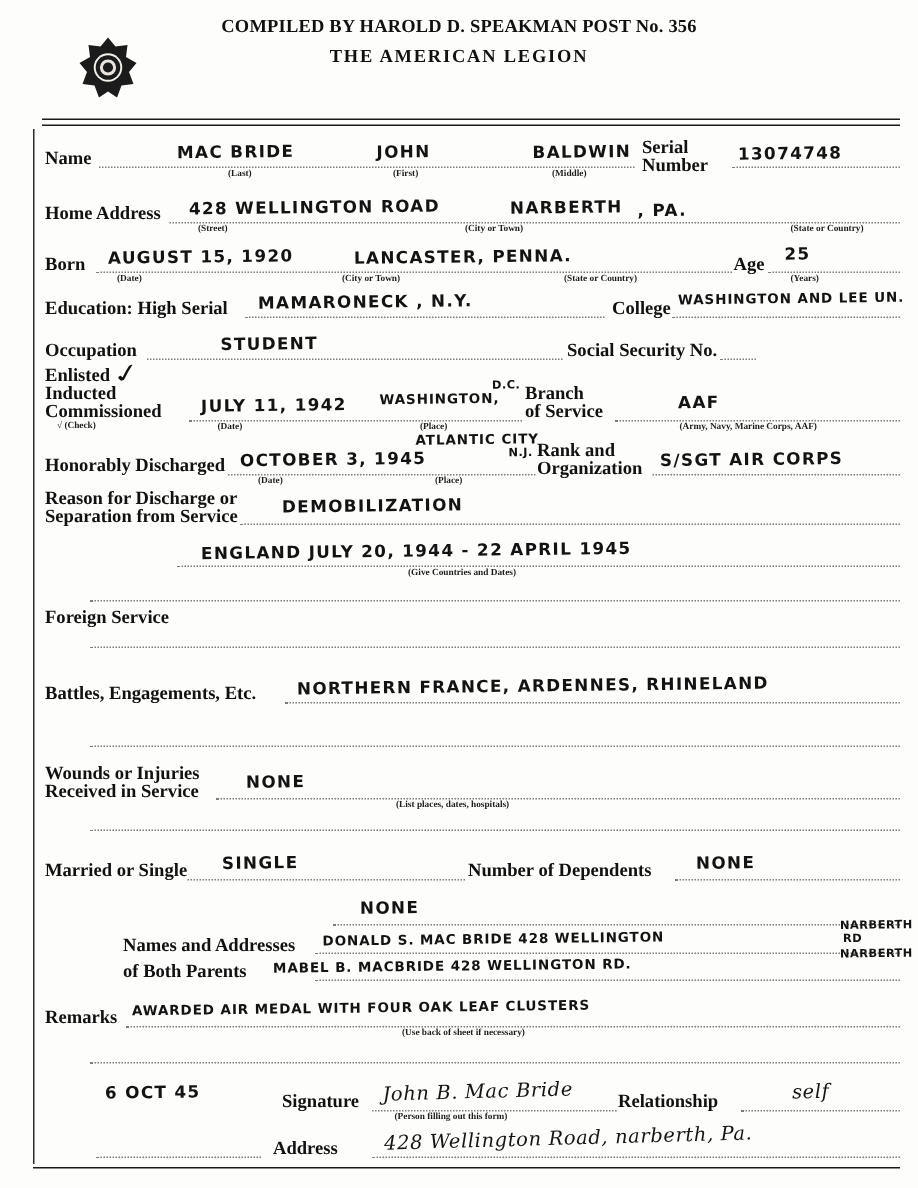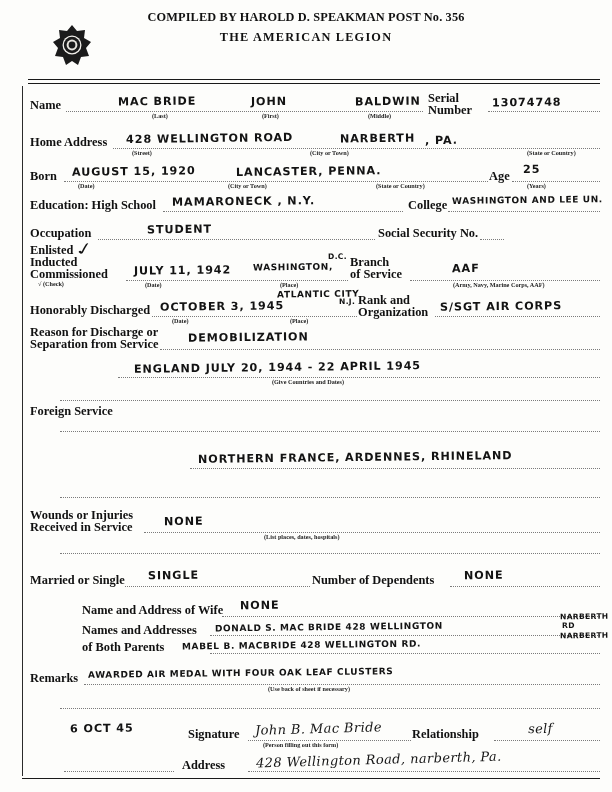--- a/index.html
+++ b/index.html
@@ -125,21 +125,21 @@
   <div class="hand" style="left:236px;top:165px;">LANCASTER,  PENNA.</div>
   <div class="sub" style="left:78px;top:182px;">(Date)</div>
   <div class="sub" style="left:228px;top:182px;">(City or Town)</div>
   <div class="sub" style="left:376px;top:182px;">(State or Country)</div>
 
   <div class="lbl" style="left:489px;top:169px;">Age</div>
   <div class="dots" style="left:512px;top:181px;width:88px;"></div>
   <div class="hand" style="left:523px;top:163px;">25</div>
   <div class="sub" style="left:527px;top:182px;">(Years)</div>
 
-  <div class="lbl" style="left:30px;top:198px;">Education:  High School</div>
+  <div class="lbl" style="left:30px;top:198px;">Education:  High Serial</div>
   <div class="dots" style="left:163px;top:211px;width:240px;"></div>
   <div class="hand" style="left:172px;top:195px;">MAMARONECK ,  N.Y.</div>
   <div class="lbl" style="left:408px;top:198px;">College</div>
   <div class="dots" style="left:448px;top:211px;width:152px;"></div>
   <div class="hand sm" style="left:452px;top:195px;">WASHINGTON  AND  LEE UN.</div>
 
   <div class="lbl" style="left:30px;top:226px;">Occupation</div>
   <div class="dots" style="left:98px;top:239px;width:277px;"></div>
   <div class="hand" style="left:147px;top:223px;">STUDENT</div>
   <div class="lbl" style="left:378px;top:226px;">Social Security No.</div>
@@ -184,41 +184,41 @@
   <div class="hand" style="left:188px;top:331px;">DEMOBILIZATION</div>
 
   <div class="lbl" style="left:30px;top:364px;margin-top:40px;">Foreign Service</div>
   <div class="dots" style="left:118px;top:377px;width:482px;"></div>
   <div class="hand" style="left:134px;top:361px;">ENGLAND     JULY  20, 1944  -  22 APRIL 1945</div>
   <div class="sub" style="left:272px;top:378px;">(Give Countries and Dates)</div>
 
   <div class="dots" style="left:60px;top:400px;width:540px;"></div>
   <div class="dots" style="left:60px;top:431px;width:540px;"></div>
 
+  <div class="lbl" style="left:30px;top:455px;">Battles, Engagements, Etc.</div>
   <div class="dots" style="left:190px;top:468px;width:410px;"></div>
   <div class="hand" style="left:198px;top:451px;">NORTHERN    FRANCE,  ARDENNES,  RHINELAND</div>
 
   <div class="dots" style="left:60px;top:497px;width:540px;"></div>
 
   <div class="lbl" style="left:30px;top:508px;">Wounds or Injuries</div>
   <div class="lbl" style="left:30px;top:520px;">Received in Service</div>
   <div class="dots" style="left:144px;top:532px;width:456px;"></div>
   <div class="hand" style="left:164px;top:515px;">NONE</div>
   <div class="sub" style="left:264px;top:533px;">(List places, dates, hospitals)</div>
 
   <div class="dots" style="left:60px;top:553px;width:540px;"></div>
 
   <div class="lbl" style="left:30px;top:573px;">Married or Single</div>
   <div class="dots" style="left:125px;top:586px;width:185px;"></div>
   <div class="hand" style="left:148px;top:569px;">SINGLE</div>
   <div class="lbl" style="left:312px;top:573px;">Number of Dependents</div>
   <div class="dots" style="left:450px;top:586px;width:150px;"></div>
   <div class="hand" style="left:464px;top:569px;">NONE</div>
 
-  <div class="lbl" style="left:82px;top:603px;">Name and Address of Wife</div>
   <div class="dots" style="left:222px;top:616px;width:378px;"></div>
   <div class="hand" style="left:240px;top:599px;">NONE</div>
 
   <div class="lbl" style="left:82px;top:623px;">Names and Addresses</div>
   <div class="lbl" style="left:82px;top:640px;">of Both Parents</div>
   <div class="dots" style="left:210px;top:635px;width:390px;"></div>
   <div class="dots" style="left:210px;top:653px;width:390px;"></div>
   <div class="hand sm" style="left:215px;top:622px;">DONALD   S.   MAC BRIDE      428    WELLINGTON</div>
   <div class="hand xs" style="left:560px;top:612px;">NARBERTH</div>
   <div class="hand xs" style="left:562px;top:621px;">RD</div>

